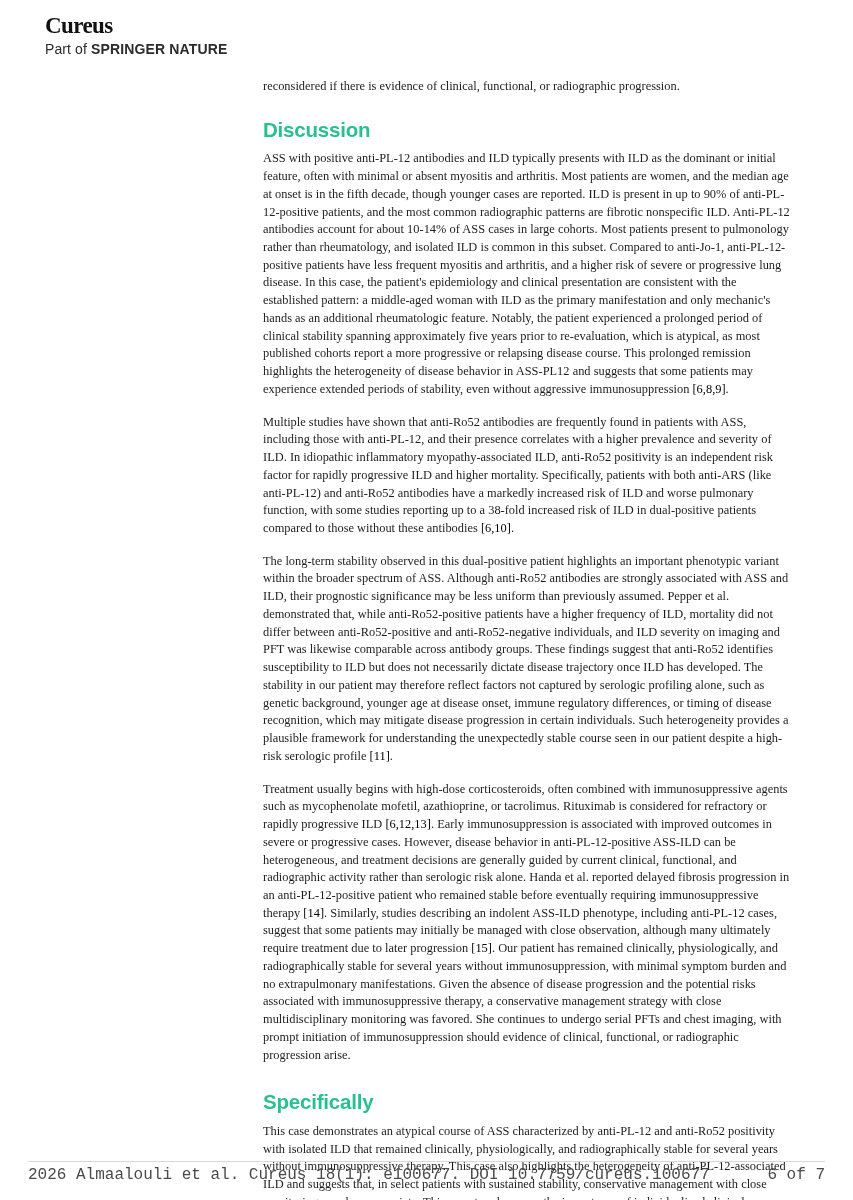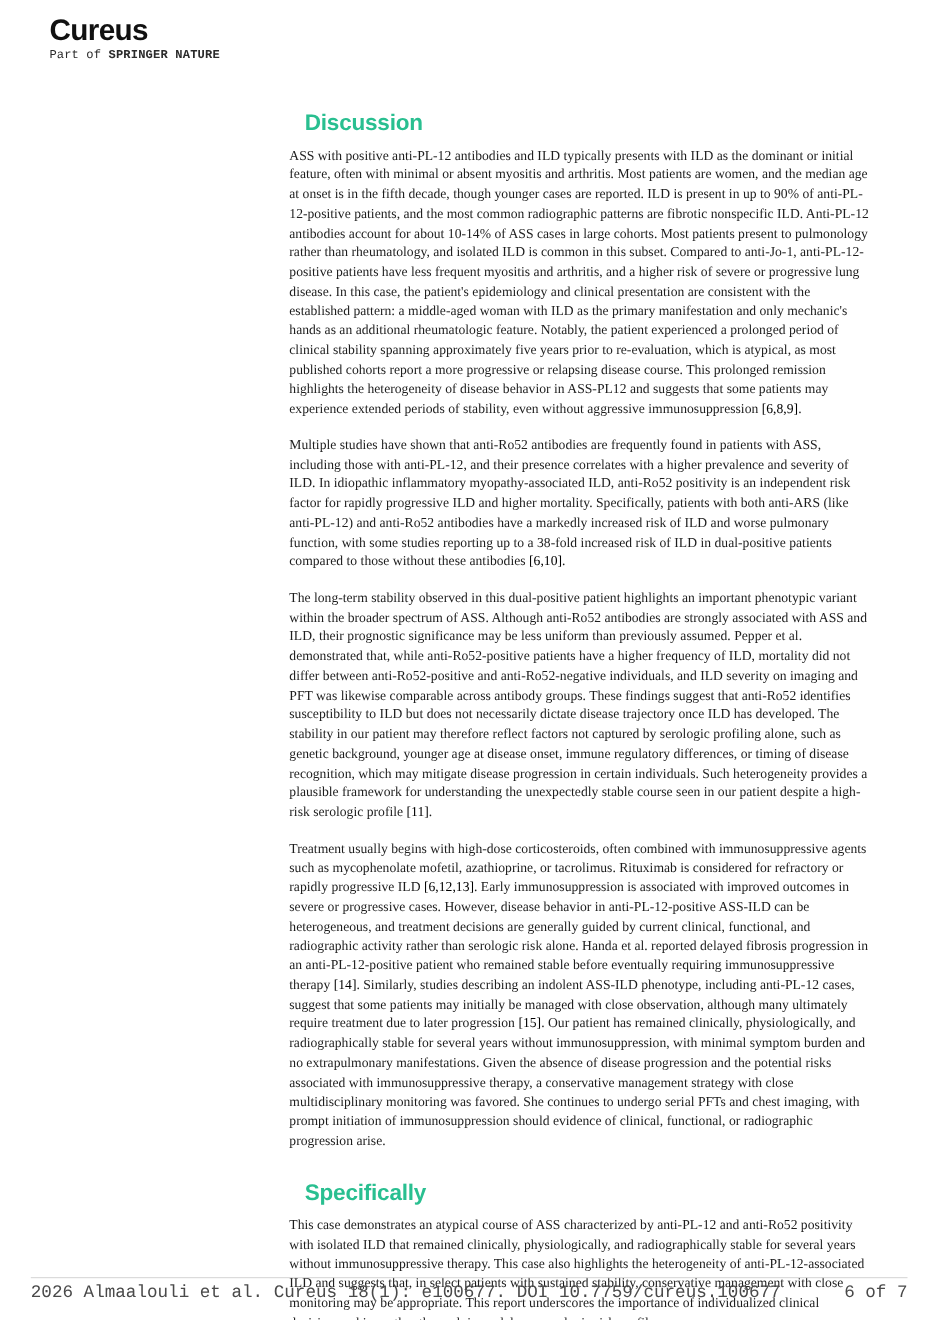--- a/index.html
+++ b/index.html
@@ -18,31 +18,31 @@
   }
 
   
   .masthead {
     position: absolute;
     left: 45px;
     top: 14px;
     width: 220px;
   }
   .logo-word {
-    font-family: Liberation Sans, sans-serif;
+    font-family: Liberation Serif, serif;
     font-weight: bold;
-    font-size: 27px;
+    font-size: 23px;
     letter-spacing: -0.6px;
     color: #111111;
     line-height: 1.0;
   }
   .logo-sub {
     margin-top: 4px;
-    font-family: Liberation Mono, monospace;
-    font-size: 11px;
+    font-family: Liberation Sans, sans-serif;
+    font-size: 14px;
     color: #2b2b2b;
     letter-spacing: 0.1px;
     white-space: nowrap;
   }
   .logo-sub .sn {
     font-weight: bold;
     letter-spacing: 0.15px;
   }
 
   
@@ -51,21 +51,21 @@
     left: 263px;
     top: 78px;
     width: 527px;
   }
 
   h1.sec {
     font-family: "Liberation Sans", "DejaVu Sans", sans-serif;
     font-weight: bold;
     font-size: 20.5px;
     color: #29bf90;
-    margin: 26px 0 8px 14px;
+    margin: 26px 0 8px 0;
     letter-spacing: -0.2px;
     line-height: 1.2;
   }
   h1.sec.first { margin-top: 22px; }
 
   p.body {
     font-family: "Liberation Serif", "DejaVu Serif", serif;
     font-size: 12.4px;
     line-height: 1.43;
     color: #1d1d1d;
@@ -106,20 +106,21 @@
 </head>
 <body>
 
 <div class="masthead">
   <div class="logo-word">Cureus</div>
   <div class="logo-sub"><span>Part of </span><span class="sn">SPRINGER NATURE</span></div>
 </div>
 
 <div class="article">
 
+  <p class="body">reconsidered if there is evidence of clinical, functional, or radiographic progression.</p>
 
   <h1 class="sec first">Discussion</h1>
 
   <p class="body"><span>ASS with positive anti-PL-12 antibodies and ILD typically presents with ILD as the dominant or initial feature, often with minimal or absent myositis and arthritis. Most patients are women, and the median age at onset is in the fifth decade, though younger cases are reported. ILD is present in up to 90% of anti-PL-12-positive patients, and the most common radiographic patterns are fibrotic nonspecific ILD. Anti-PL-12 antibodies account for about 10-14% of ASS cases in large cohorts. Most patients present to pulmonology rather than rheumatology, and isolated ILD is common in this subset. Compared to anti-Jo-1, anti-PL-12-positive patients have less frequent myositis and arthritis, and a higher risk of severe or progressive lung disease. In this case, the patient's epidemiology and clinical presentation are consistent with the established pattern: a middle-aged woman with ILD as the primary manifestation and only mechanic's hands as an additional rheumatologic feature. Notably, the patient experienced a prolonged period of clinical stability spanning approximately five years prior to re-evaluation, which is atypical, as most published cohorts report a more progressive or relapsing disease course. This prolonged remission highlights the heterogeneity of disease behavior in ASS-PL12 and suggests that some patients may experience extended periods of stability, even without aggressive immunosuppression </span><a class="cite" href="#">[6,8,9]</a><span>.</span></p>
 
   <p class="body"><span>Multiple studies have shown that anti-Ro52 antibodies are frequently found in patients with ASS, including those with anti-PL-12, and their presence correlates with a higher prevalence and severity of ILD. In idiopathic inflammatory myopathy-associated ILD, anti-Ro52 positivity is an independent risk factor for rapidly progressive ILD and higher mortality. Specifically, patients with both anti-ARS (like anti-PL-12) and anti-Ro52 antibodies have a markedly increased risk of ILD and worse pulmonary function, with some studies reporting up to a 38-fold increased risk of ILD in dual-positive patients compared to those without these antibodies </span><a class="cite" href="#">[6,10]</a><span>.</span></p>
 
   <p class="body"><span>The long-term stability observed in this dual-positive patient highlights an important phenotypic variant within the broader spectrum of ASS. Although anti-Ro52 antibodies are strongly associated with ASS and ILD, their prognostic significance may be less uniform than previously assumed. Pepper et al. demonstrated that, while anti-Ro52-positive patients have a higher frequency of ILD, mortality did not differ between anti-Ro52-positive and anti-Ro52-negative individuals, and ILD severity on imaging and PFT was likewise comparable across antibody groups. These findings suggest that anti-Ro52 identifies susceptibility to ILD but does not necessarily dictate disease trajectory once ILD has developed. The stability in our patient may therefore reflect factors not captured by serologic profiling alone, such as genetic background, younger age at disease onset, immune regulatory differences, or timing of disease recognition, which may mitigate disease progression in certain individuals. Such heterogeneity provides a plausible framework for understanding the unexpectedly stable course seen in our patient despite a high-risk serologic profile </span><a class="cite" href="#">[11]</a><span>.</span></p>
 
   <p class="body"><span>Treatment usually begins with high-dose corticosteroids, often combined with immunosuppressive agents such as mycophenolate mofetil, azathioprine, or tacrolimus. Rituximab is considered for refractory or rapidly progressive ILD </span><a class="cite" href="#">[6,12,13]</a><span>. Early immunosuppression is associated with improved outcomes in severe or progressive cases. However, disease behavior in anti-PL-12-positive ASS-ILD can be heterogeneous, and treatment decisions are generally guided by current clinical, functional, and radiographic activity rather than serologic risk alone. Handa et al. reported delayed fibrosis progression in an anti-PL-12-positive patient who remained stable before eventually requiring immunosuppressive therapy </span><a class="cite" href="#">[14]</a><span>. Similarly, studies describing an indolent ASS-ILD phenotype, including anti-PL-12 cases, suggest that some patients may initially be managed with close observation, although many ultimately require treatment due to later progression </span><a class="cite" href="#">[15]</a><span>. Our patient has remained clinically, physiologically, and radiographically stable for several years without immunosuppression, with minimal symptom burden and no extrapulmonary manifestations. Given the absence of disease progression and the potential risks associated with immunosuppressive therapy, a conservative management strategy with close multidisciplinary monitoring was favored. She continues to undergo serial PFTs and chest imaging, with prompt initiation of immunosuppression should evidence of clinical, functional, or radiographic progression arise.</span></p>

